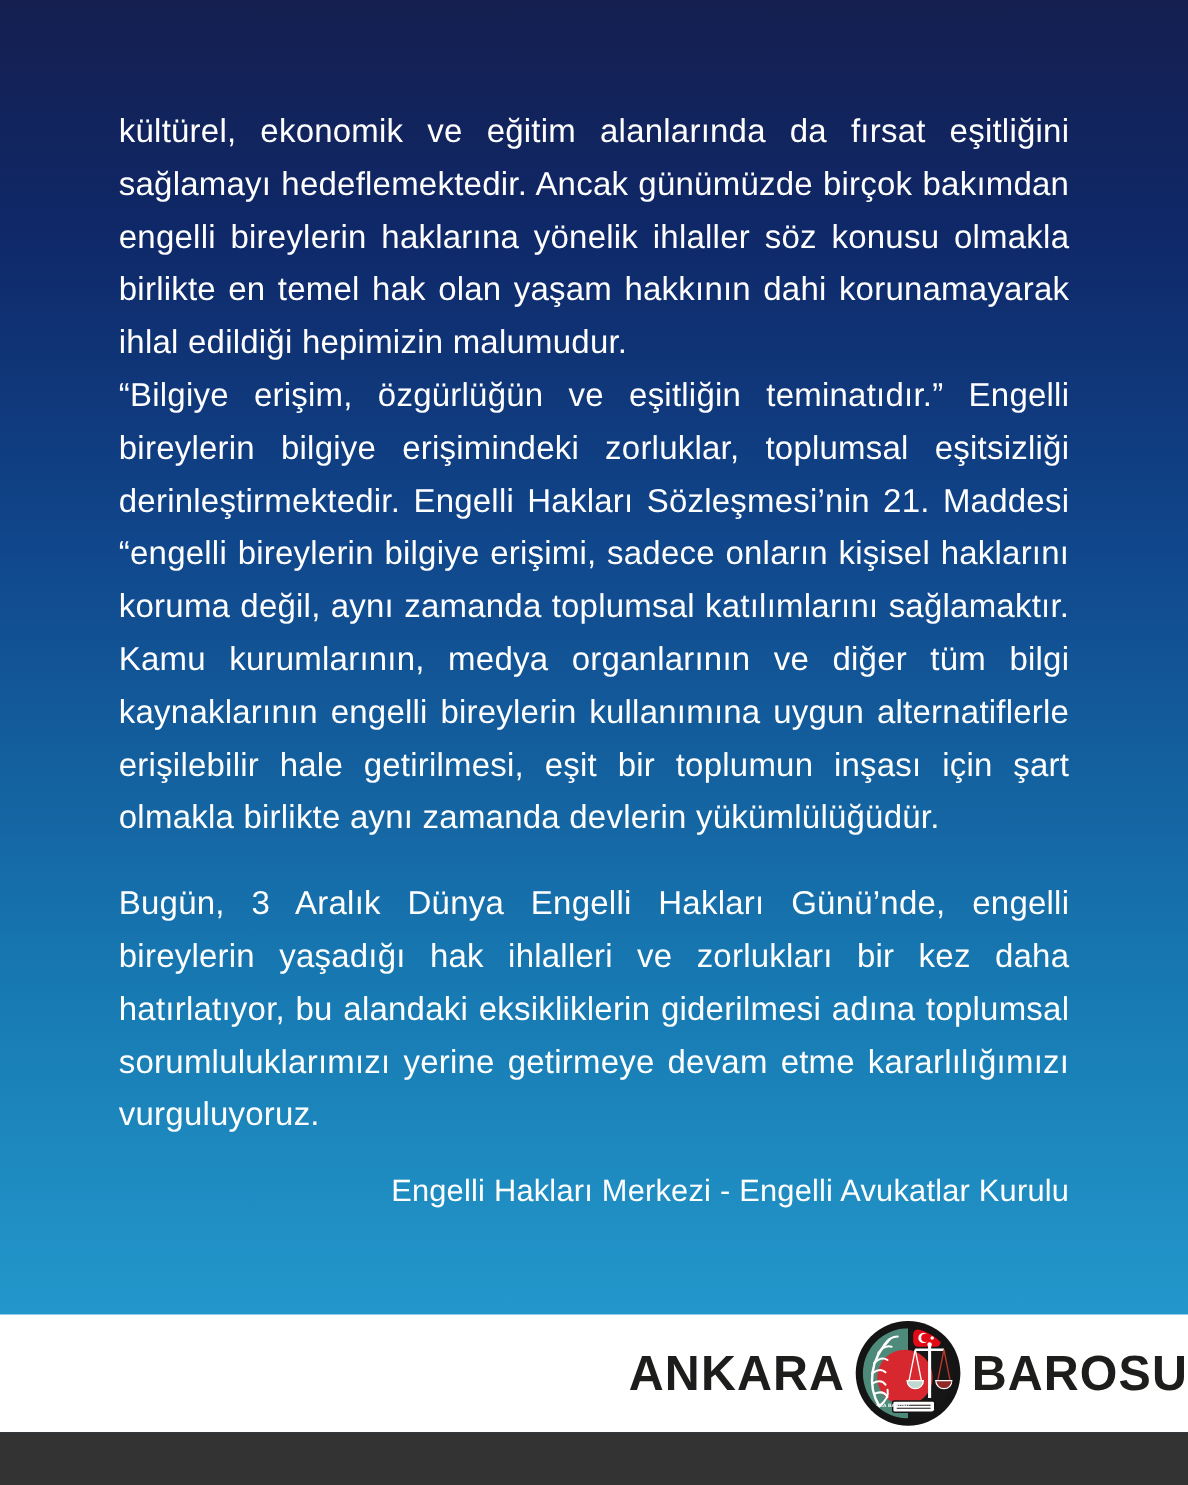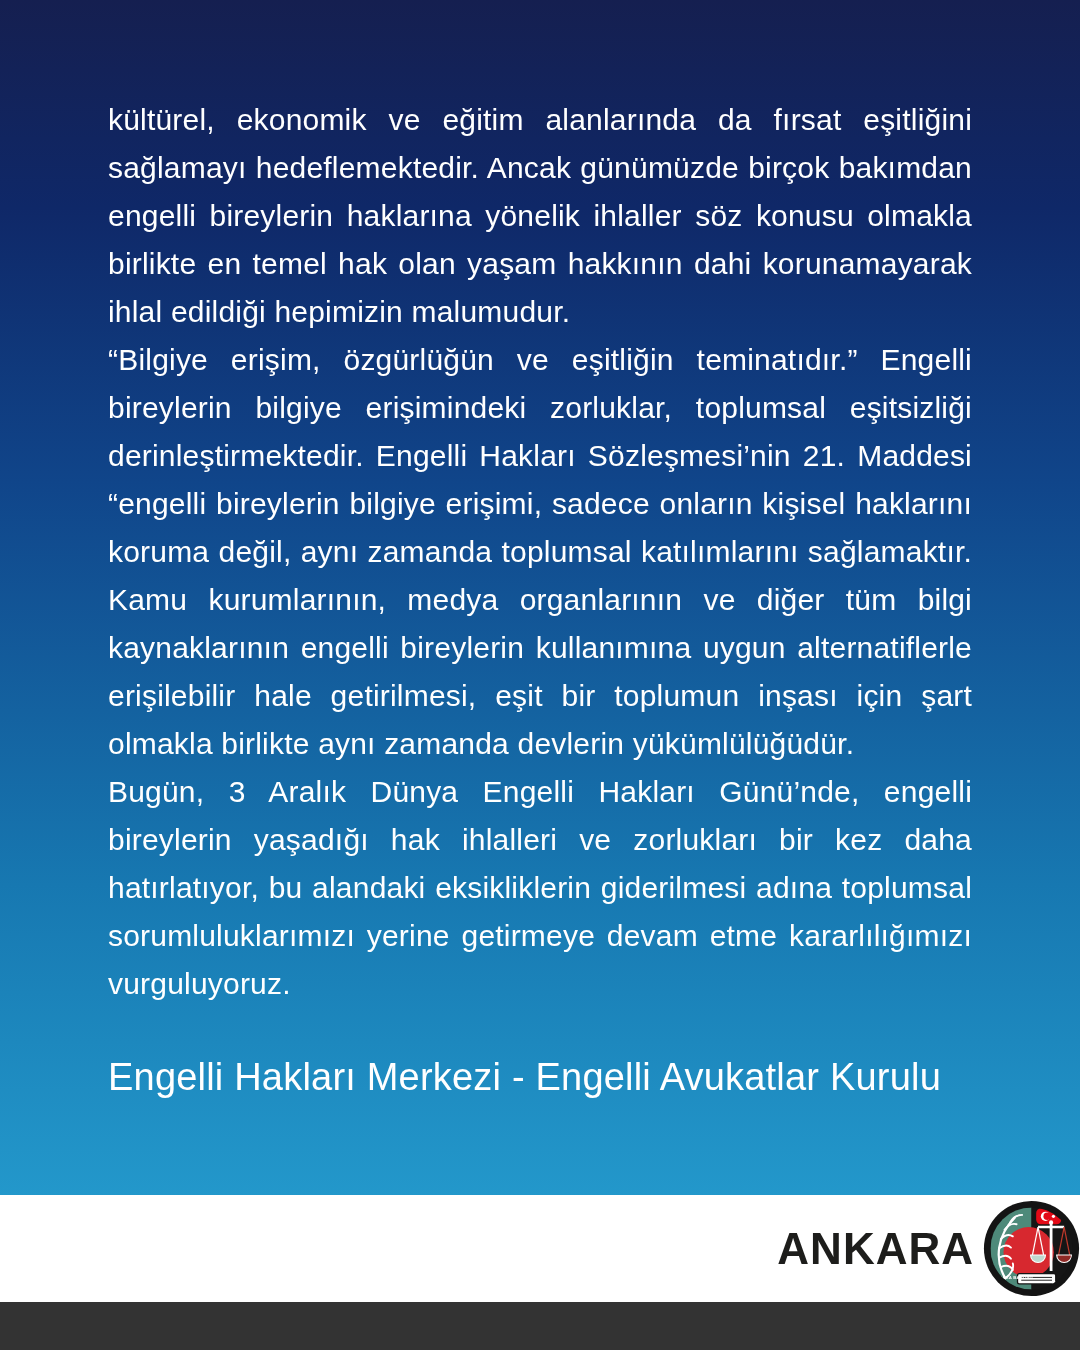--- a/index.html
+++ b/index.html
@@ -30,26 +30,26 @@
   }
 
   .content p {
     font-size: 30px;
     line-height: 48px;
     text-align: justify;
     text-align-last: left;
     letter-spacing: 0.2px;
   }
 
-  .content p.gap { }
+  .content p.gap { margin-top: 30px; }
 
   .signature {
-    margin-top: 48px;
-    text-align: left;
-    font-size: 38px;
+    margin-top: 24px;
+    text-align: right;
+    font-size: 28px;
     line-height: 42px;
     color: #ffffff;
     letter-spacing: 0.2px;
   }
 
   .footer-bar {
     position: absolute;
     left: 0; right: 0; bottom: 0;
     height: 107px;
     background: #ffffff;
@@ -136,15 +136,16 @@
         <g>
           <rect x="-15" y="27" width="41" height="11" rx="2" fill="#ffffff" stroke="#141414" stroke-width="1.4"></rect>
           <line x1="-11" y1="31" x2="22" y2="31" stroke="#141414" stroke-width="1"></line>
           <line x1="-11" y1="34" x2="22" y2="34" stroke="#141414" stroke-width="1"></line>
         </g>
 
         <text x="-42" y="33" font-size="4.6" font-weight="bold" fill="#ffffff" letter-spacing="0.2" font-family="Liberation Sans, DejaVu Sans, sans-serif">ANKARA BAROSU</text>
       </g>
     </svg>
 
+    <span class="footer-org">BAROSU</span>
   </footer>
 
 </div>
 
 </body></html>

